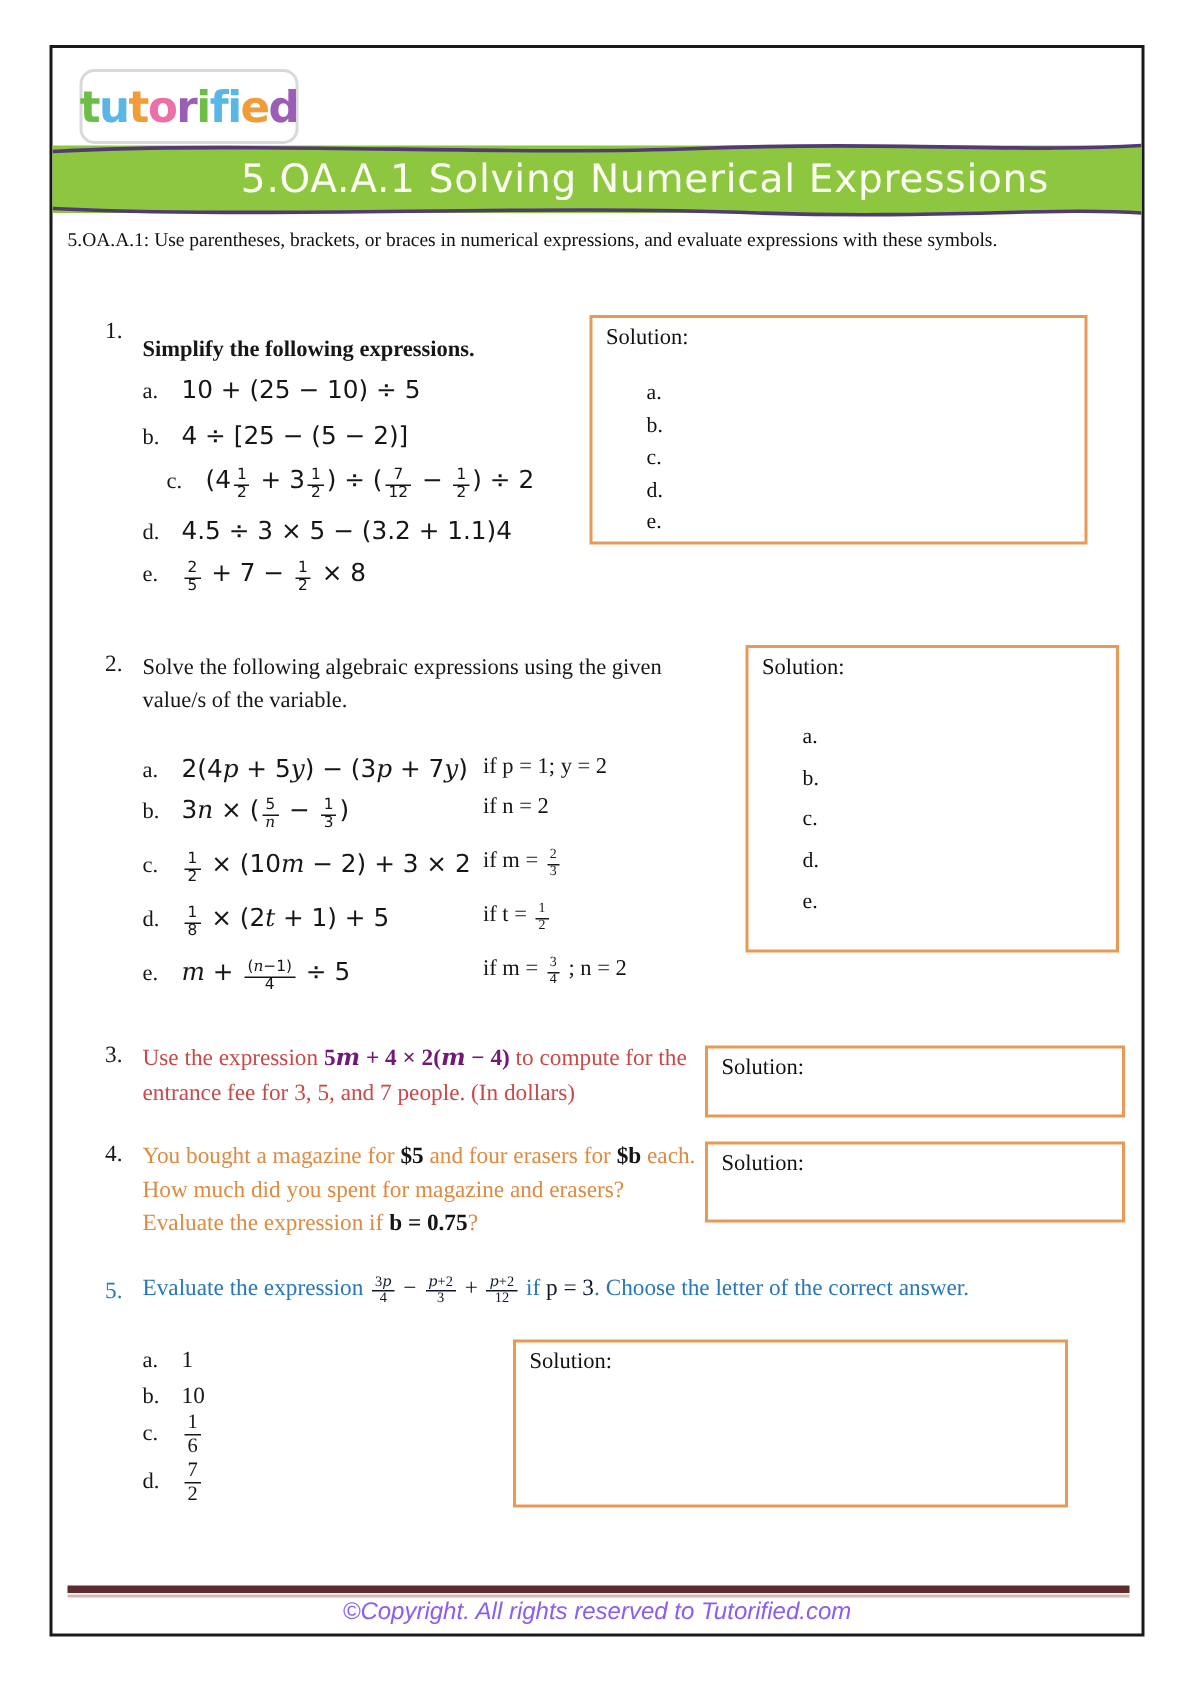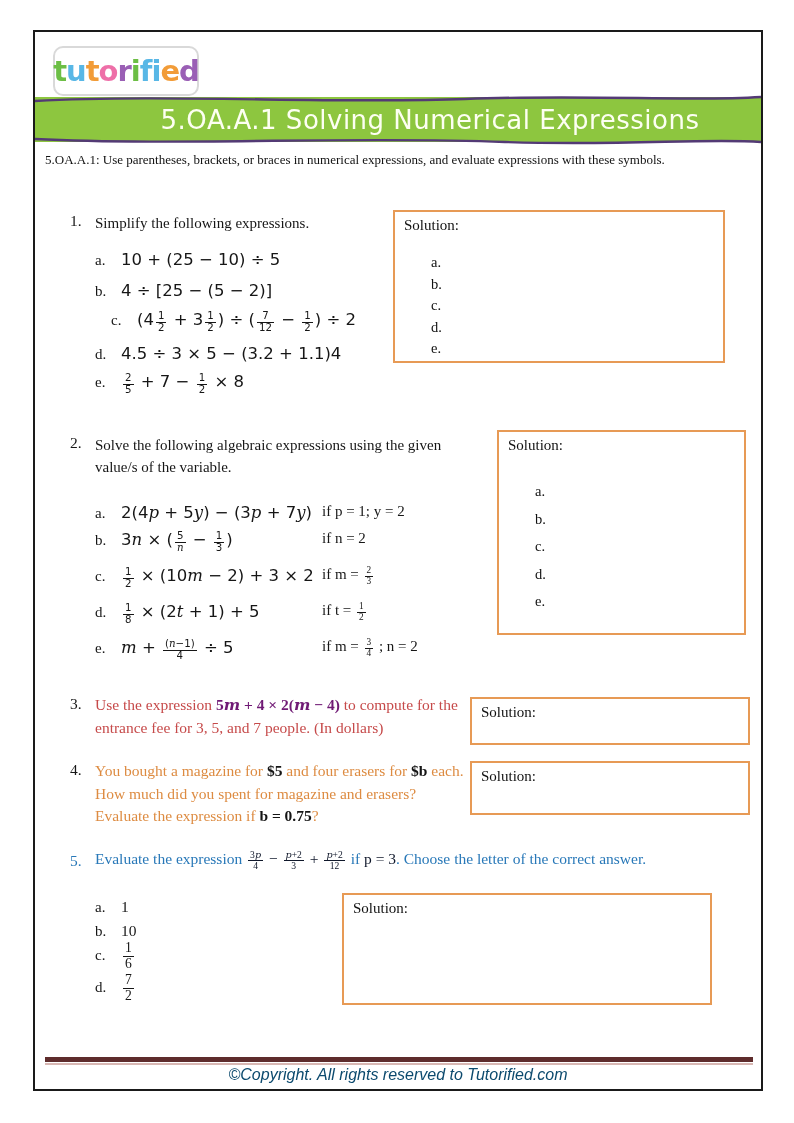--- a/index.html
+++ b/index.html
@@ -50,21 +50,21 @@
   .redb{color:#701a75;font-weight:700;}
   .org{color:#dd8b41;}
   .blkb{color:#151515;font-weight:700;}
   .blu{color:#2878b8;}
   .blub{color:#0f172a;font-weight:400;}
   .cval{font-family:"Liberation Serif",serif;font-size:15.5px;}
   
   .foot-bar{position:absolute;left:10px;top:1025px;width:708px;height:5px;background:#5e2c2c;}
   .foot-bar2{position:absolute;left:10px;top:1031px;width:708px;height:2px;background:#d8b7b3;}
   .copyright{position:absolute;left:0;top:1034px;width:726px;margin:0;text-align:center;
-             font-family:"Liberation Sans",sans-serif;font-style:italic;font-size:16px;color:#0c4a6e;}
+             font-family:"Liberation Sans",sans-serif;font-style:italic;font-size:16px;color:#8b5cf6;}
 </style>
 </head>
 <body>
 
 <div class="page">
   <div class="frame">
 
     <div class="logo">
       <span style="color:#6cbe45">t</span>
         <span style="color:#58b7e6">u</span>
@@ -87,21 +87,21 @@
       <svg class="wave-bottom" viewBox="0 0 726 12" preserveAspectRatio="none">
         <path d="M0,4 C140,11 320,1 470,7 C590,11 670,3 726,7 L726,0 L0,0 Z" fill="#8dc63f"></path>
         <path d="M0,4 C140,11 320,1 470,7 C590,11 670,3 726,7" fill="none" stroke="#533a75" stroke-width="2.4"></path>
       </svg>
       <h1>5.OA.A.1 Solving Numerical Expressions</h1>
     </div>
 
     <p class="standard">5.OA.A.1: Use parentheses, brackets, or braces in numerical expressions, and evaluate expressions with these symbols.</p>
 
     <div class="qnum" style="left:35px;top:180px;">1.</div>
-    <p class="qprompt" style="left:60px;top:180px;width:400px;">Simplify the following expressions.</p>
+    <p class="qprompt" style="left:60px;top:190px;width:400px;font-weight:bold;">Simplify the following expressions.</p>
     <div class="row" style="top:218px;">
       <span class="ilabel">a.</span><span class="math">10 + (25 − 10) ÷ 5</span>
     </div>
     <div class="row" style="top:249px;">
       <span class="ilabel">b.</span><span class="math">4 ÷ [25 − (5 − 2)]</span>
     </div>
     <div class="row" style="top:278px;margin-left:16px;">
       <span class="ilabel">c.</span><span class="math">(4<span class="frac"><span class="fn">1</span><span class="fd">2</span></span> + 3<span class="frac"><span class="fn">1</span><span class="fd">2</span></span>) ÷ (<span class="frac"><span class="fn">7</span><span class="fd">12</span></span> − <span class="frac"><span class="fn">1</span><span class="fd">2</span></span>) ÷ 2</span>
     </div>
     <div class="row" style="top:312px;">

